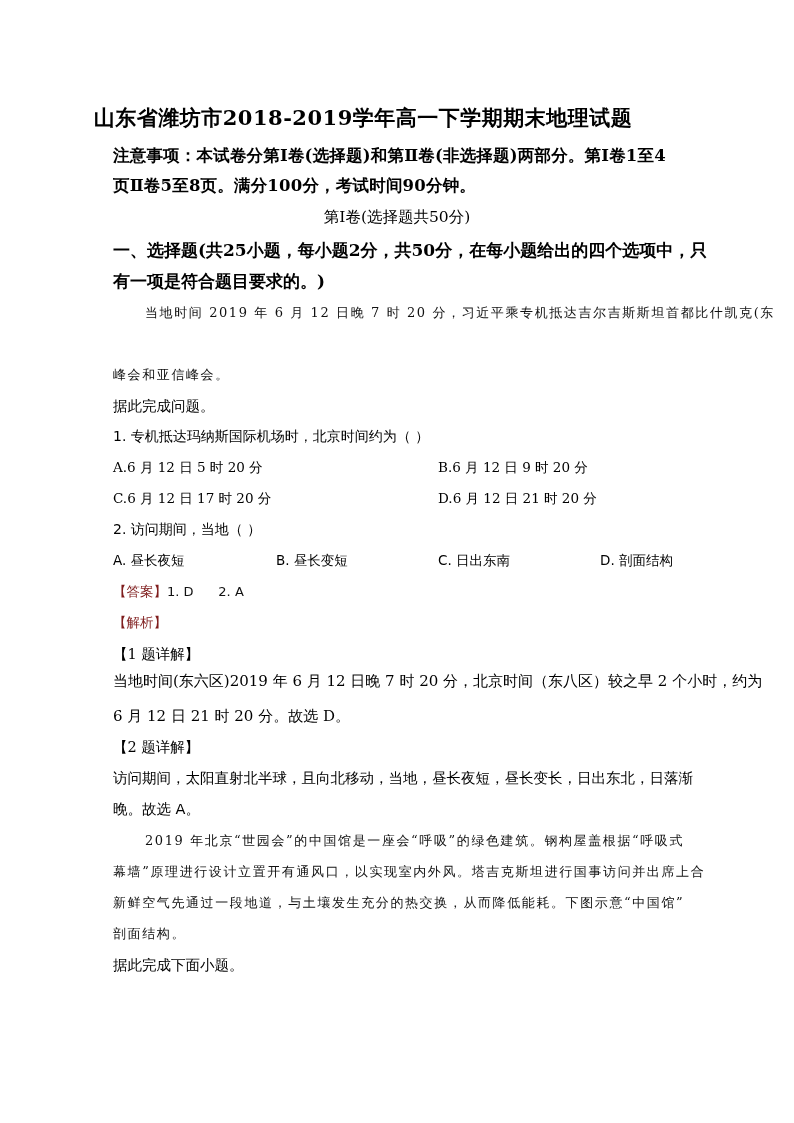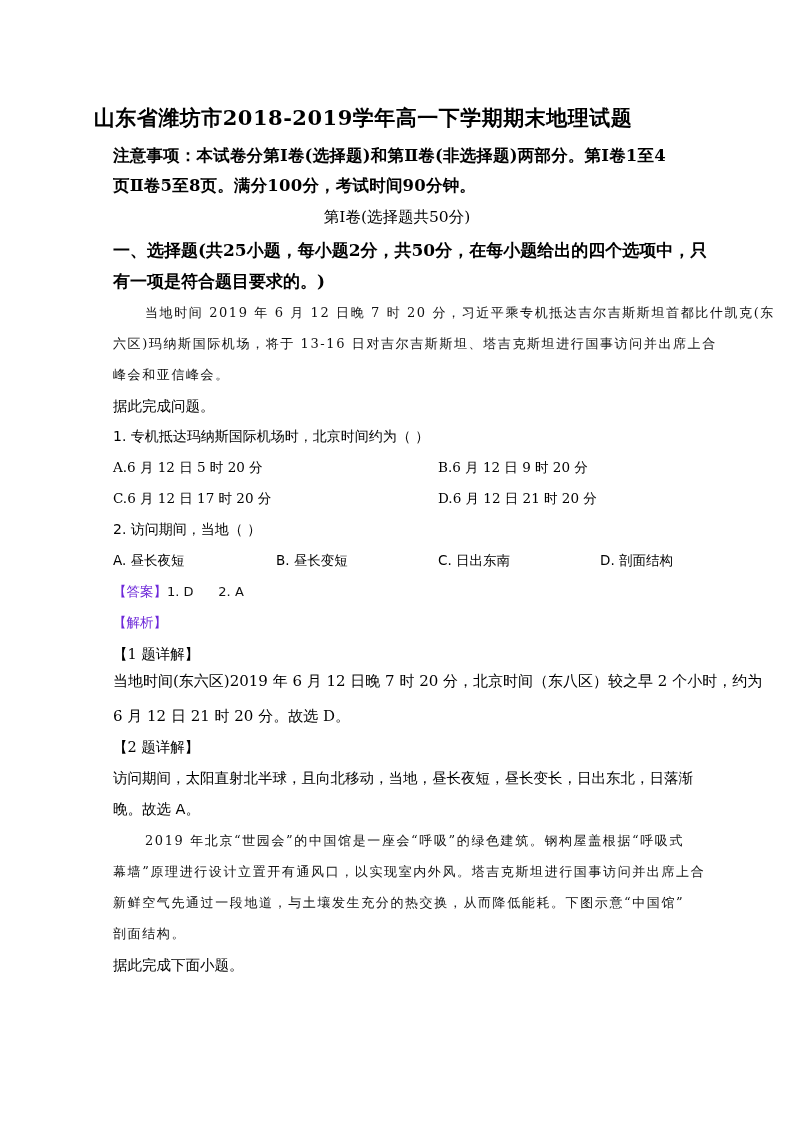--- a/index.html
+++ b/index.html
@@ -9,21 +9,21 @@
   .serif { font-family: "DejaVu Serif", "Liberation Serif", serif; }
   .sans { font-family: "DejaVu Sans", "Liberation Sans", sans-serif; }
   .title { left: 0; width: 726px; text-align: center; top: 104px; font-size: 21px; font-weight: bold; letter-spacing: 0.5px; }
   .notice { left: 113px; font-size: 16.5px; font-weight: bold; letter-spacing: 0.2px; }
   .section-head { left: 0; width: 794px; text-align: center; font-size: 15.5px; }
   .part-head { left: 113px; font-size: 17px; font-weight: bold; }
   .passage { font-size: 13px; letter-spacing: 1.6px; color: #111; }
   .plain { left: 113px; font-size: 14.5px; }
   .q { font-size: 14px; }
   .opt { font-size: 13.5px; }
-  .blue { color: #6d28d9; }
+  .blue { color: #7f1d1d; }
   .ans { left: 113px; font-size: 13.5px; }
   .ans .val { color: #111; font-size: 13px; font-family: "DejaVu Sans", "Liberation Sans", sans-serif; }
   .detail-head { left: 113px; font-size: 14.5px; }
   .body-txt { left: 113px; font-size: 15px; }
 </style>
 </head>
 <body>
 
 <div class="page">
 
@@ -31,21 +31,20 @@
 
   <div class="line notice serif" style="top:145px">注意事项：本试卷分第Ⅰ卷(选择题)和第Ⅱ卷(非选择题)两部分。第Ⅰ卷1至4</div>
   <div class="line notice serif" style="top:175px">页Ⅱ卷5至8页。满分100分，考试时间90分钟。</div>
 
   <div class="line section-head serif" style="top:207px">第Ⅰ卷(选择题共50分)</div>
 
   <div class="line part-head serif" style="top:239px">一、选择题(共25小题，每小题2分，共50分，在每小题给出的四个选项中，只</div>
   <div class="line part-head serif" style="top:270px">有一项是符合题目要求的。)</div>
 
   <div class="line passage serif" style="top:304px; left:145px">当地时间 2019 年 6 月 12 日晚 7 时 20 分，习近平乘专机抵达吉尔吉斯斯坦首都比什凯克(东</div>
-  <div class="line passage serif" style="top:335px; left:113px">六区)玛纳斯国际机场，将于 13-16 日对吉尔吉斯斯坦、塔吉克斯坦进行国事访问并出席上合</div>
   <div class="line passage serif" style="top:366px; left:113px">峰会和亚信峰会。</div>
 
   <div class="line plain sans" style="top:397px">据此完成问题。</div>
 
   <div class="line q sans" style="top:428px; left:113px">1. 专机抵达玛纳斯国际机场时，北京时间约为（  ）</div>
   <div class="line opt serif" style="top:459px; left:113px">A.6 月 12 日 5 时 20 分</div>
   <div class="line opt serif" style="top:459px; left:438px">B.6 月 12 日 9 时 20 分</div>
   <div class="line opt serif" style="top:490px; left:113px">C.6 月 12 日 17 时 20 分</div>
   <div class="line opt serif" style="top:490px; left:438px">D.6 月 12 日 21 时 20 分</div>
 

